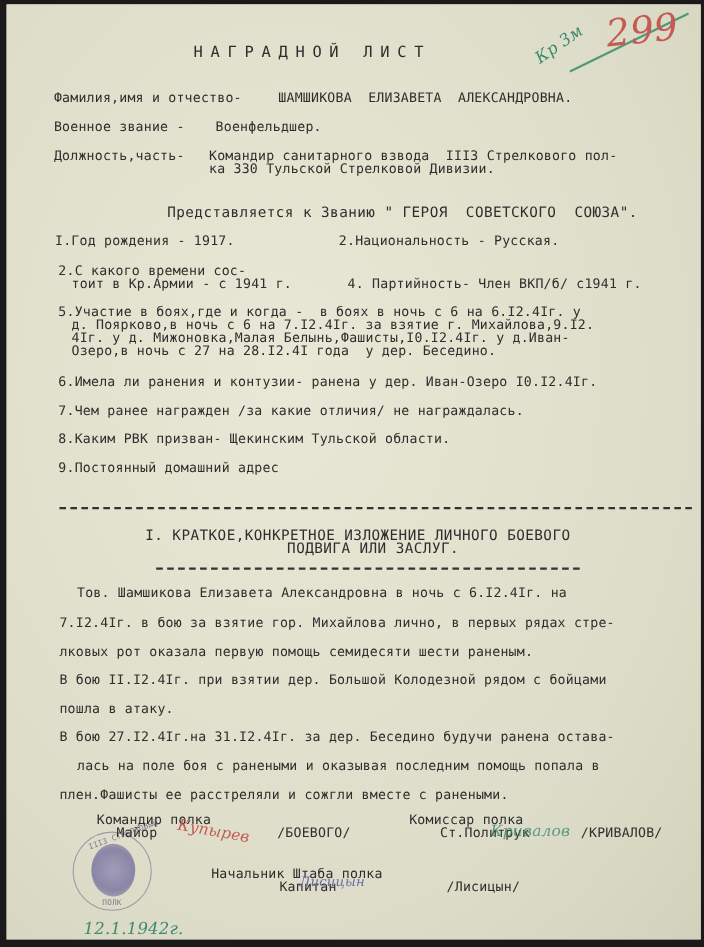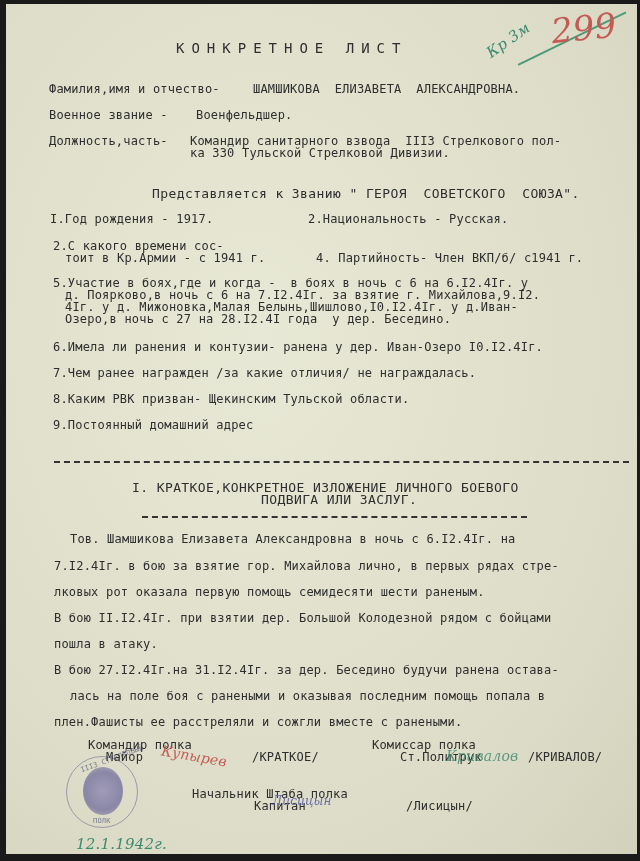--- a/index.html
+++ b/index.html
@@ -44,21 +44,21 @@
   </style>
 </head>
 <body>
 
 <div class="paper">
 
   <div class="green-stroke"></div>
   <div class="line hand-green" style="left:478px; top:30px; font-size:15px; transform:rotate(-35deg);">Кр 3м</div>
   <div class="line hand-red" style="left:545px; top:18px; font-size:34px; transform:rotate(-6deg);">299</div>
 
-  <div class="line title" style="left:170px; top:38px;">КОНКРЕТНОЕ ЛИСТ</div>
+  <div class="line title" style="left:170px; top:38px;">НАГРАДНОЙ ЛИСТ</div>
 
   <div class="line" style="left:43px; top:79px;">Фамилия,имя и отчество-</div>
   <div class="line" style="left:247px; top:79px;">ШАМШИКОВА  ЕЛИЗАВЕТА  АЛЕКСАНДРОВНА.</div>
 
   <div class="line" style="left:43px; top:105px;">Военное звание -</div>
   <div class="line" style="left:190px; top:105px;">Военфельдшер.</div>
 
   <div class="line" style="left:43px; top:131px;">Должность,часть-</div>
   <div class="line" style="left:184px; top:131px;">Командир санитарного взвода  III3 Стрелкового пол-</div>
   <div class="line" style="left:184px; top:143px;">ка 330 Тульской Стрелковой Дивизии.</div>
@@ -67,21 +67,21 @@
 
   <div class="line" style="left:44px; top:209px;">I.Год рождения - 1917.</div>
   <div class="line" style="left:302px; top:209px;">2.Национальность - Русская.</div>
 
   <div class="line" style="left:47px; top:236px;">2.С какого времени сос-</div>
   <div class="line" style="left:59px; top:248px;">тоит в Кр.Армии - с 1941 г.</div>
   <div class="line" style="left:310px; top:248px;">4. Партийность- Член ВКП/б/ с1941 г.</div>
 
   <div class="line" style="left:47px; top:273px;">5.Участие в боях,где и когда -  в боях в ночь с 6 на 6.I2.4Iг. у</div>
   <div class="line" style="left:59px; top:285px;">д. Поярково,в ночь с 6 на 7.I2.4Iг. за взятие г. Михайлова,9.I2.</div>
-  <div class="line" style="left:59px; top:297px;">4Iг. у д. Мижоновка,Малая Белынь,Шишлово,I0.I2.4Iг. у д.Иван-</div>
+  <div class="line" style="left:59px; top:297px;">4Iг. у д. Мижоновка,Малая Белынь,Фашисты,I0.I2.4Iг. у д.Иван-</div>
   <div class="line" style="left:59px; top:309px;">Озеро,в ночь с 27 на 28.I2.4I года  у дер. Беседино.</div>
 
   <div class="line" style="left:47px; top:337px;">6.Имела ли ранения и контузии- ранена у дер. Иван-Озеро I0.I2.4Iг.</div>
   <div class="line" style="left:47px; top:363px;">7.Чем ранее награжден /за какие отличия/ не награждалась.</div>
   <div class="line" style="left:47px; top:389px;">8.Каким РВК призван- Щекинским Тульской области.</div>
   <div class="line" style="left:47px; top:415px;">9.Постоянный домашний адрес</div>
 
   <div class="dash" style="left:48px; top:457px; width:575px;"></div>
 
   <div class="line hdr" style="left:126px; top:477px;">I. КРАТКОЕ,КОНКРЕТНОЕ ИЗЛОЖЕНИЕ ЛИЧНОГО БОЕВОГО</div>
@@ -100,21 +100,21 @@
 
   <div class="stamp">
     <div class="stamp-inner"></div>
     <div class="stamp-text" style="left:12px; top:-2px; transform:rotate(-20deg);">III3 СТРЕЛКОВЫЙ</div>
     <div class="stamp-text" style="left:26px; top:60px;">ПОЛК</div>
   </div>
 
   <div class="line" style="left:82px; top:735px;">Командир полка</div>
   <div class="line" style="left:100px; top:747px;">Майор</div>
   <div class="line hand-red" style="left:155px; top:746px; font-size:14px; transform:rotate(10deg);">Купырев</div>
-  <div class="line" style="left:246px; top:747px;">/КРАТКОЕ/</div>
+  <div class="line" style="left:246px; top:747px;">/БОЕВОГО/</div>
 
   <div class="line" style="left:366px; top:735px;">Комиссар полка</div>
   <div class="line" style="left:346px; top:747px;margin-left:48px;">Ст.Политрук</div>
   <div class="line hand-green" style="left:440px; top:746px; font-size:14px; opacity:0.8;">Кривалов</div>
   <div class="line" style="left:522px; top:747px;">/КРИВАЛОВ/</div>
 
   <div class="line" style="left:186px; top:784px;">Начальник Штаба полка</div>
   <div class="line" style="left:204px; top:796px;padding-left:44px;">Капитан</div>
   <div class="line hand-blue" style="left:266px; top:791px; font-size:12px;">Лисицын</div>
   <div class="line" style="left:400px; top:796px;">/Лисицын/</div>

